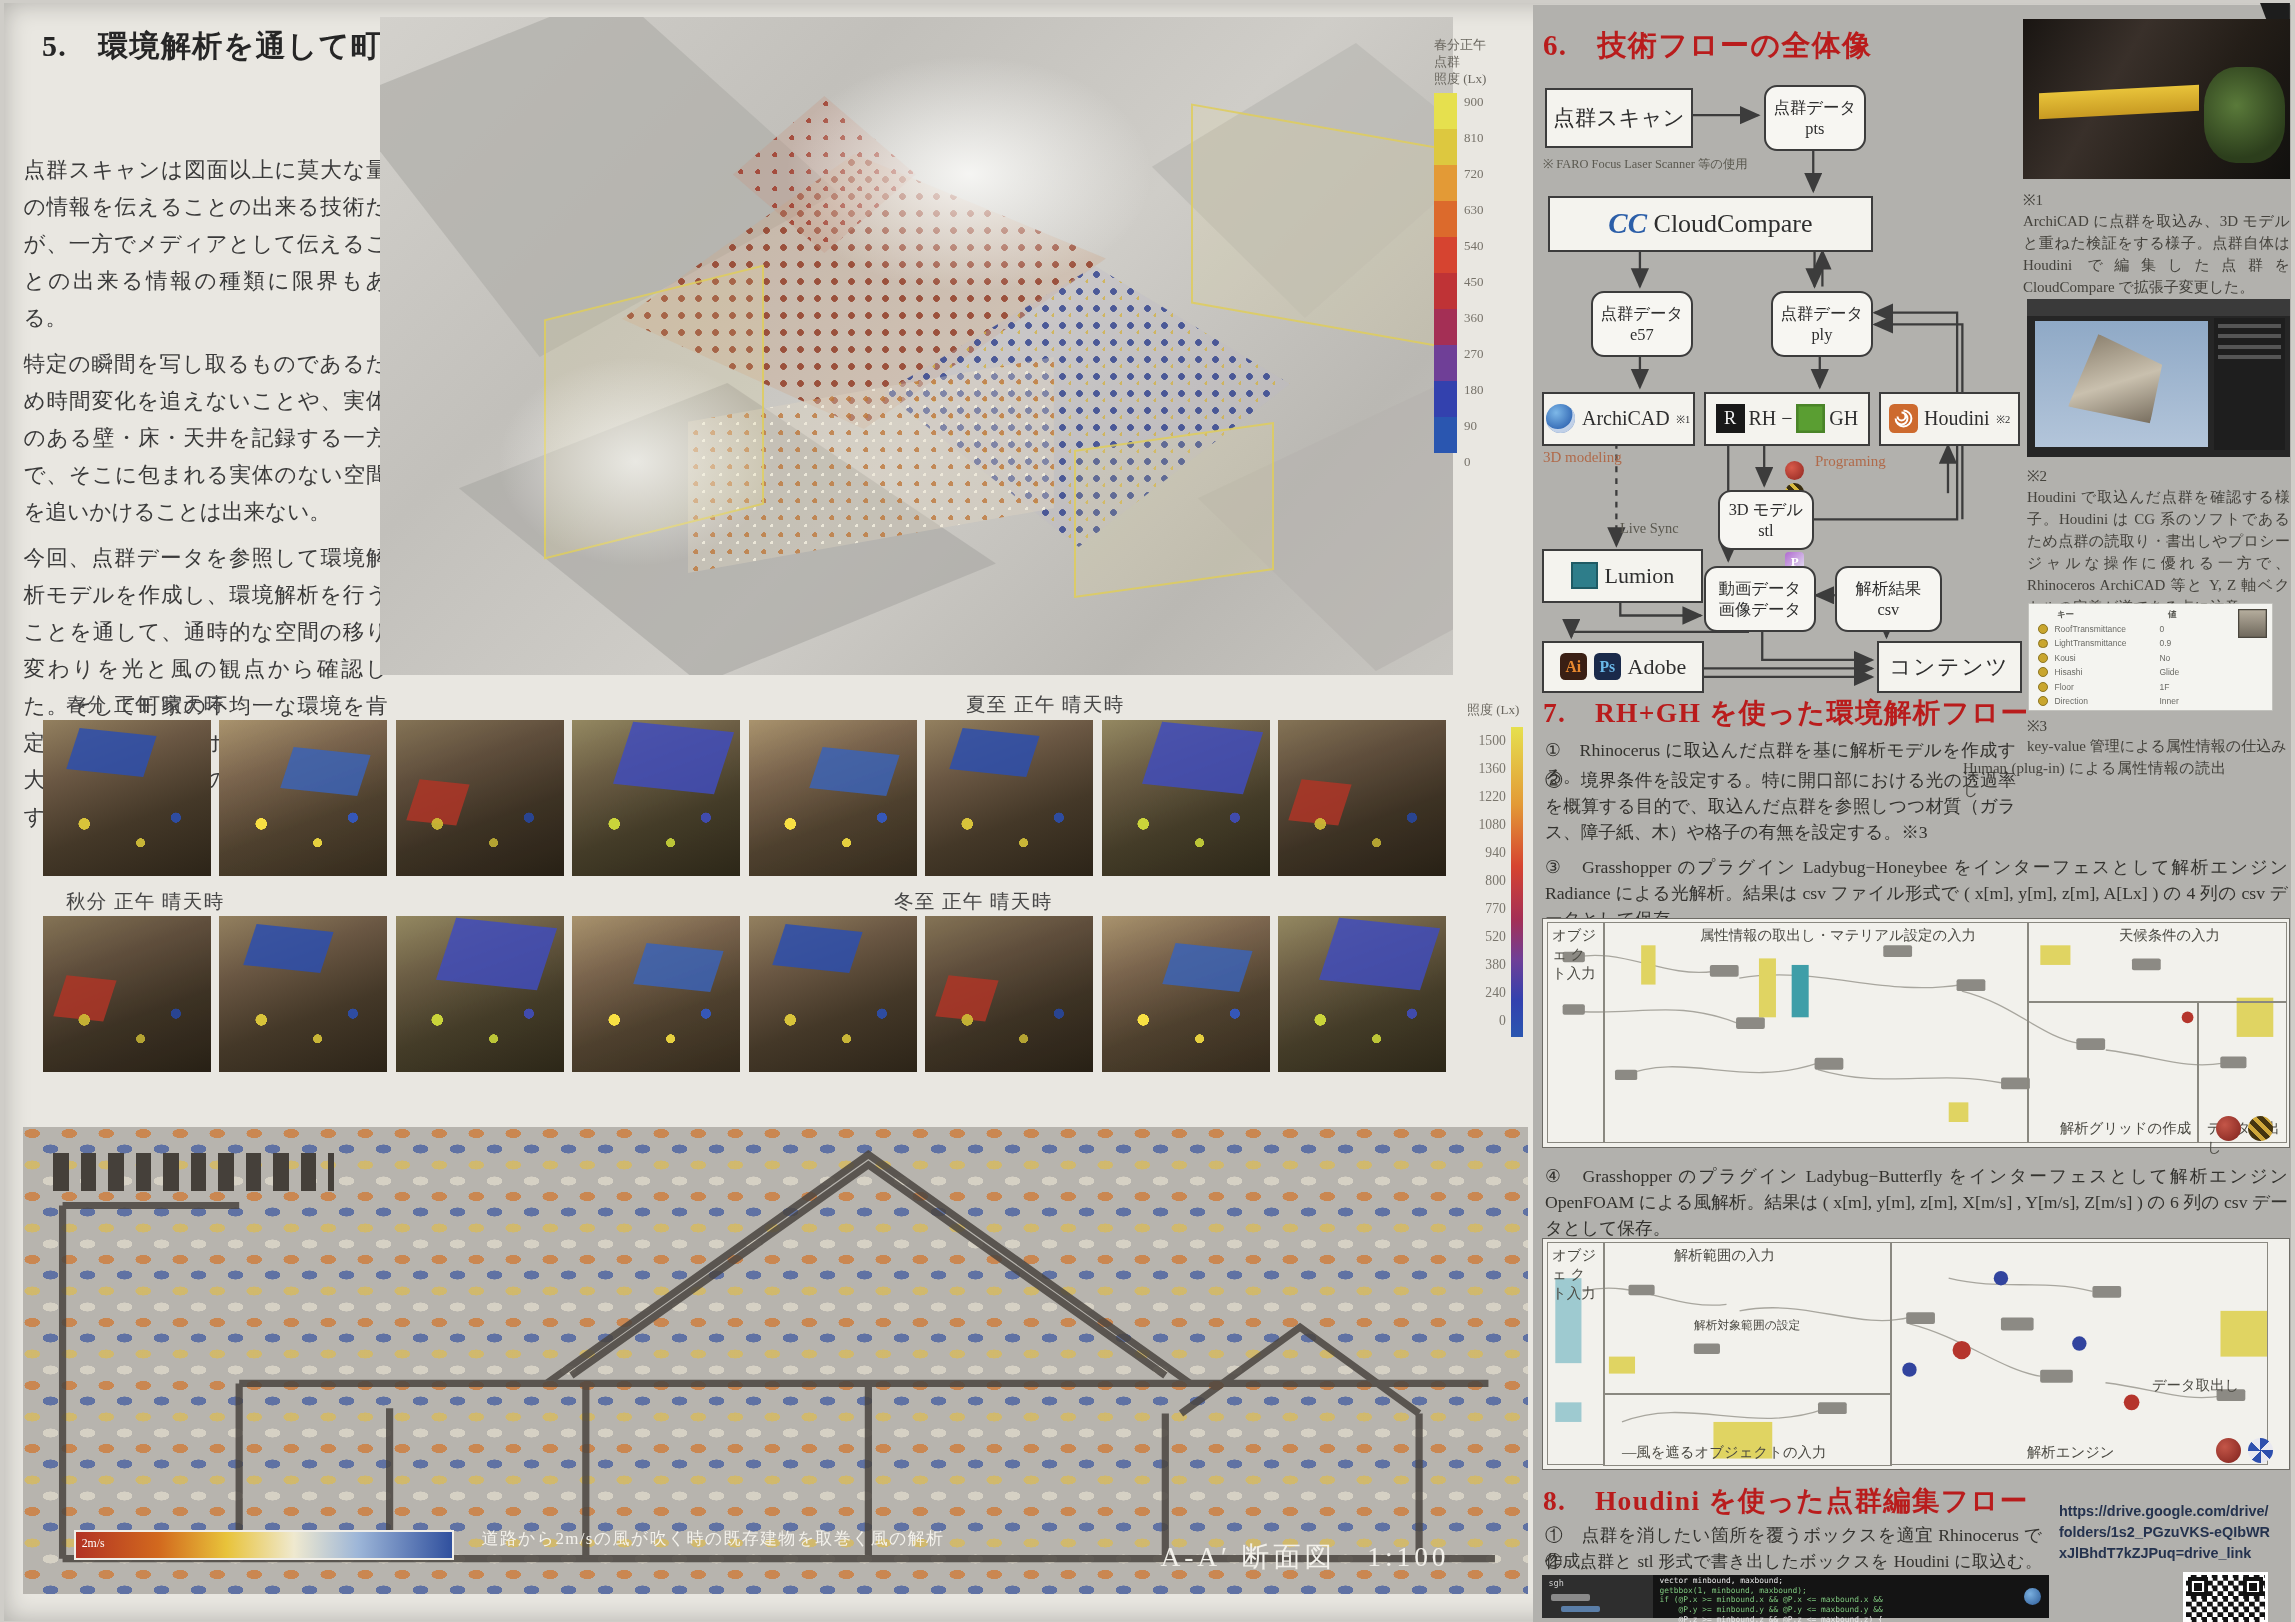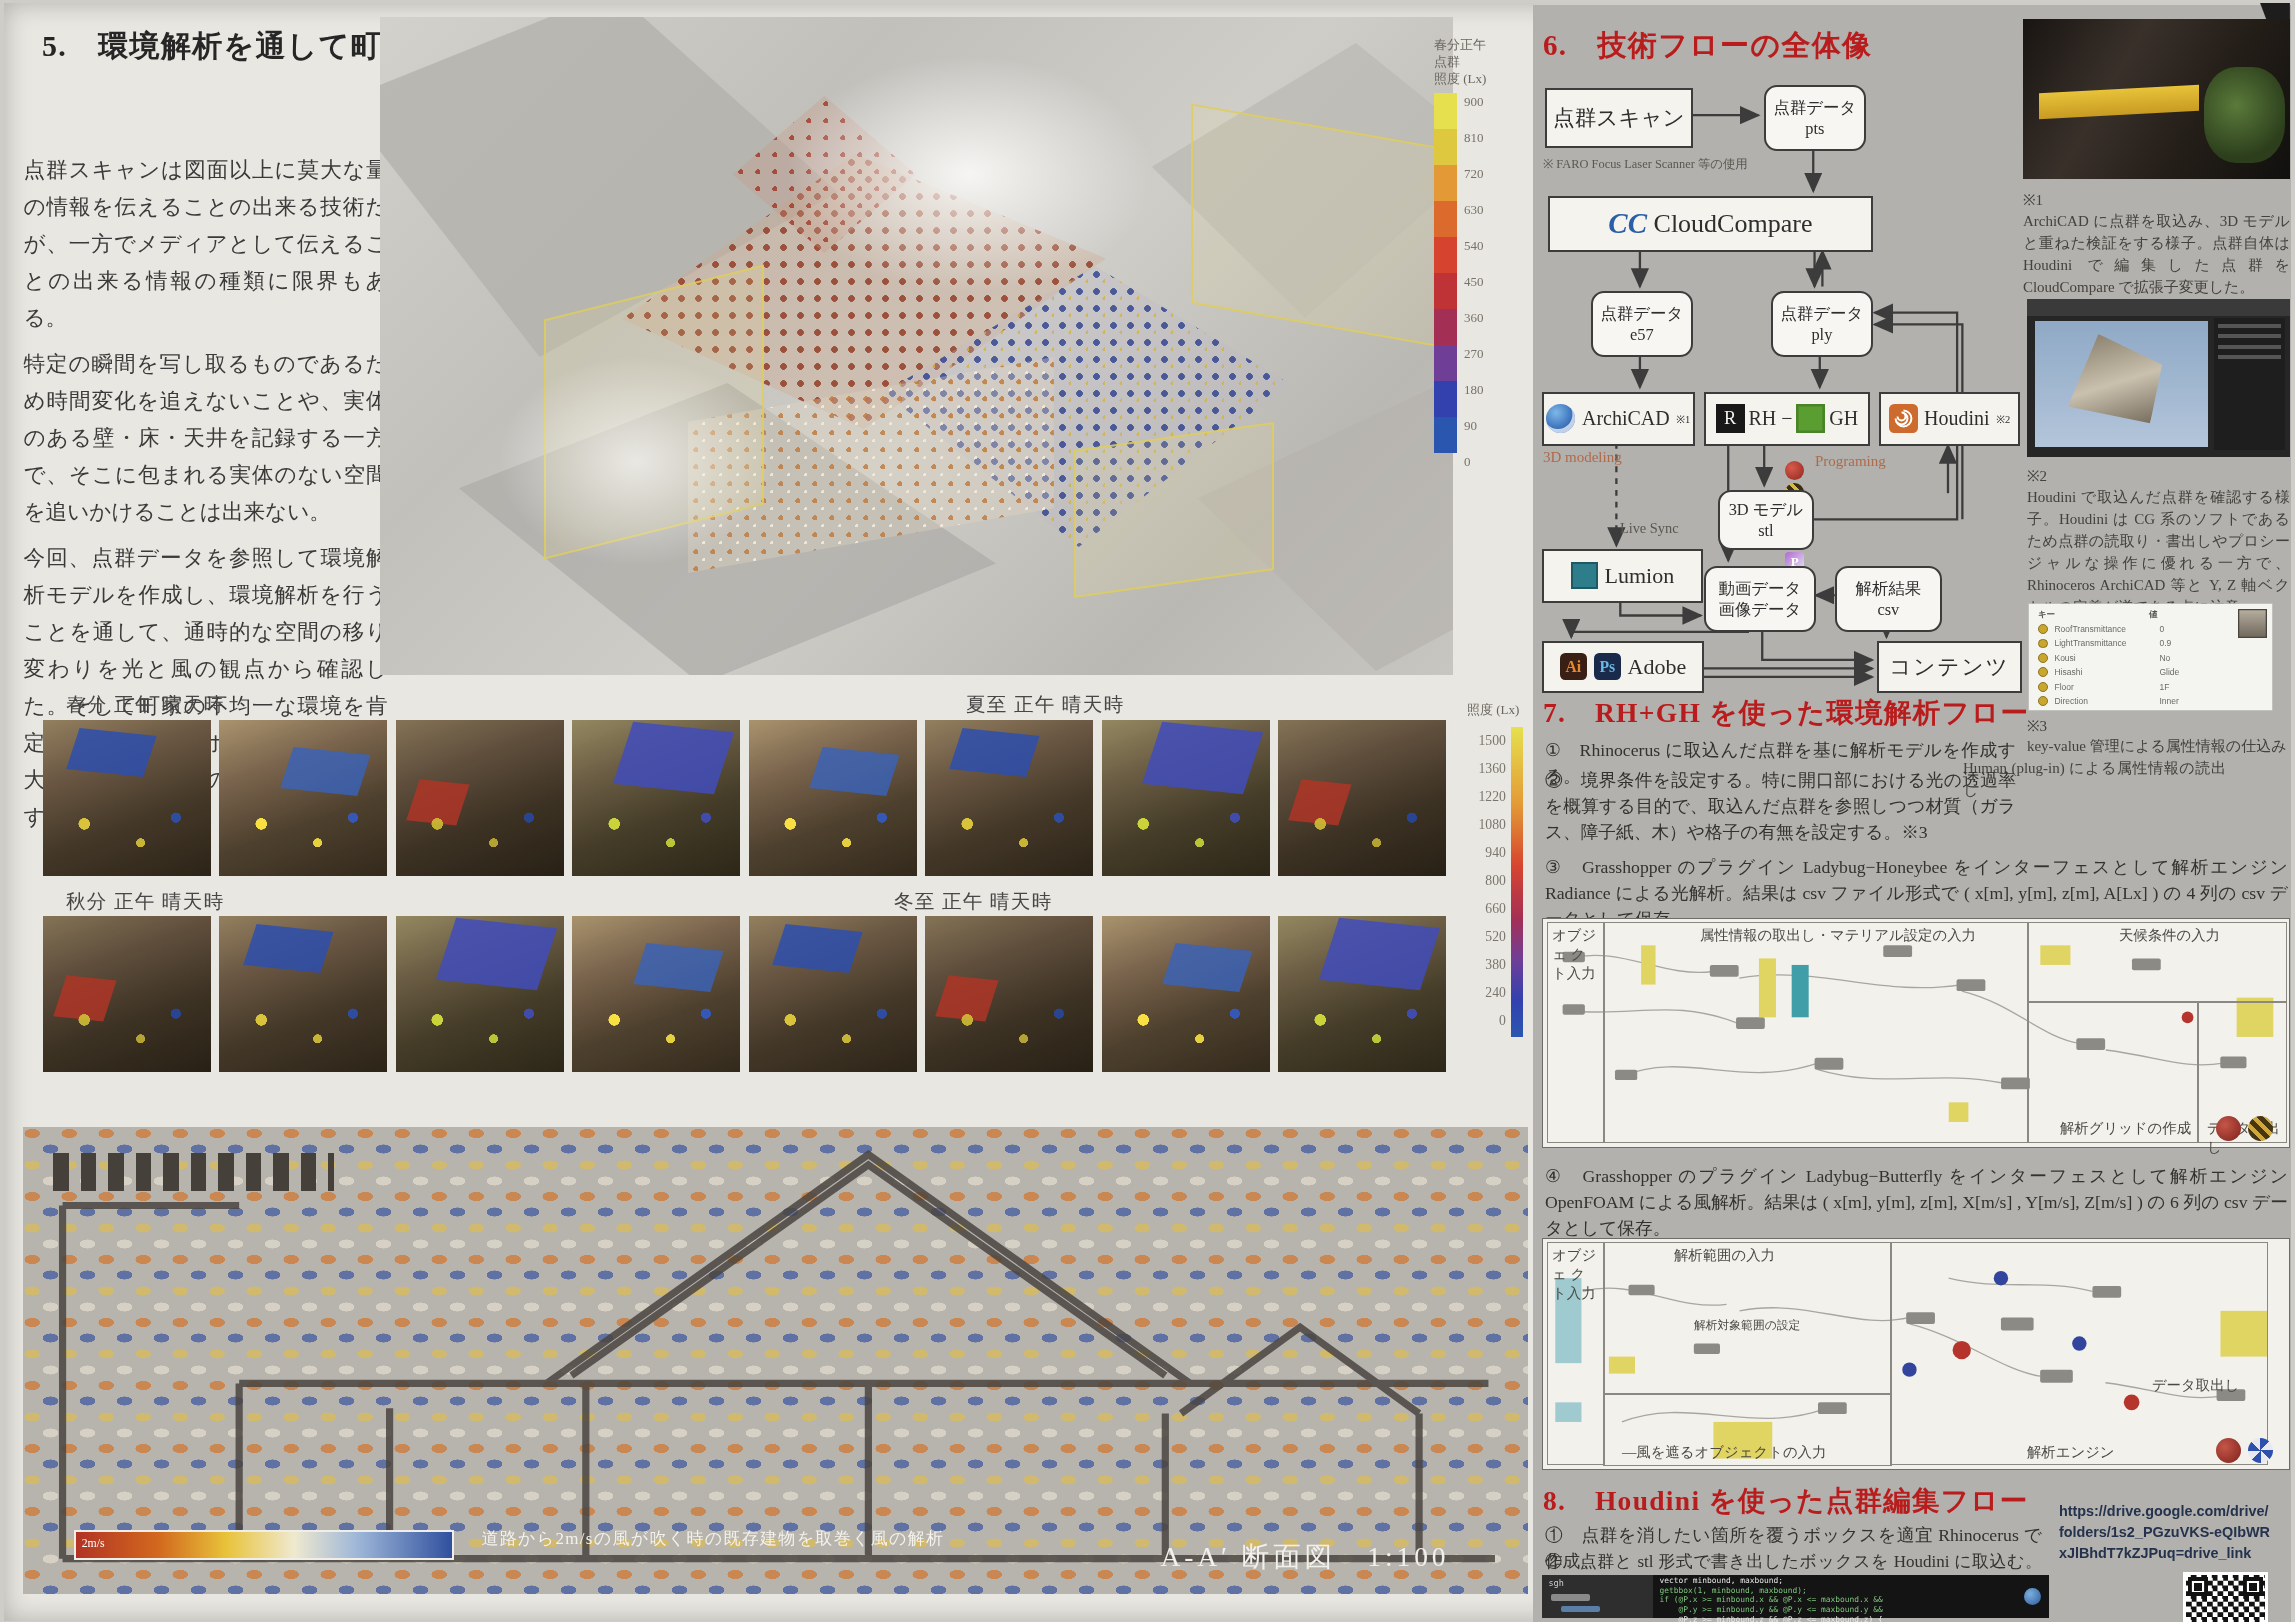--- a/index.html
+++ b/index.html
@@ -173,21 +173,21 @@
   <div class="abs" style="left:1463px;top:698px;">
     <div class="scale-title">照度 (Lx)</div>
     <div style="display:flex;margin-top:9.2px;">
       <div>
           <div class="strip-scale-tick">1500</div>
           <div class="strip-scale-tick">1360</div>
           <div class="strip-scale-tick">1220</div>
           <div class="strip-scale-tick">1080</div>
           <div class="strip-scale-tick">940</div>
           <div class="strip-scale-tick">800</div>
-          <div class="strip-scale-tick">660</div>
+          <div class="strip-scale-tick">770</div>
           <div class="strip-scale-tick">520</div>
           <div class="strip-scale-tick">380</div>
           <div class="strip-scale-tick">240</div>
           <div class="strip-scale-tick">0</div>
         </div>
       <div style="width:11.8px;height:310px;margin-left:5.2px;
            background:linear-gradient(#e6e04e,#e39a36 25%,#d64430 45%,#a42f55 62%,#6f3f97 75%,#3341ae 88%,#2a56b0);"></div>
     </div>
   </div>
 
@@ -354,21 +354,21 @@
       <div style="margin:6.5px 3.9px;height:3.9px;background:#555;"></div>
       <div style="margin:6.5px 3.9px;height:3.9px;background:#555;"></div>
       <div style="margin:6.5px 3.9px;height:3.9px;background:#555;"></div>
     </div>
   </div>
   <div class="abs capref" style="left:2023px;top:462px;">※2</div>
   <div class="abs cap" style="left:2023px;top:483px;width:263px;">Houdini で取込んだ点群を確認する様子。Houdini は CG 系のソフトであるため点群の読取り・書出しやプロシージャルな操作に優れる一方で、Rhinoceros ArchiCAD 等と Y, Z 軸ベクトルの定義が逆である点に注意。</div>
 
   <div class="abs" style="left:2025px;top:601px;width:243px;height:103px;background:#f4f4f0;box-shadow:0 0 0 0.7px #c9c9c4;padding-top:3.9px;">
     <div class="kv-row" style="font-weight:bold;color:#55554f;">
-      <span style="margin-left:9px;width:111px;">キー</span>
+      <span style="margin-left:28px;width:111px;">キー</span>
       <span>値</span>
     </div>
     <div class="kv-row">
         <span class="kv-dot"></span>
         <span style="width:105px;">RoofTransmittance</span>
         <span>0</span>
       </div>
     <div class="kv-row">
         <span class="kv-dot"></span>
         <span style="width:105px;">LightTransmittance</span>

